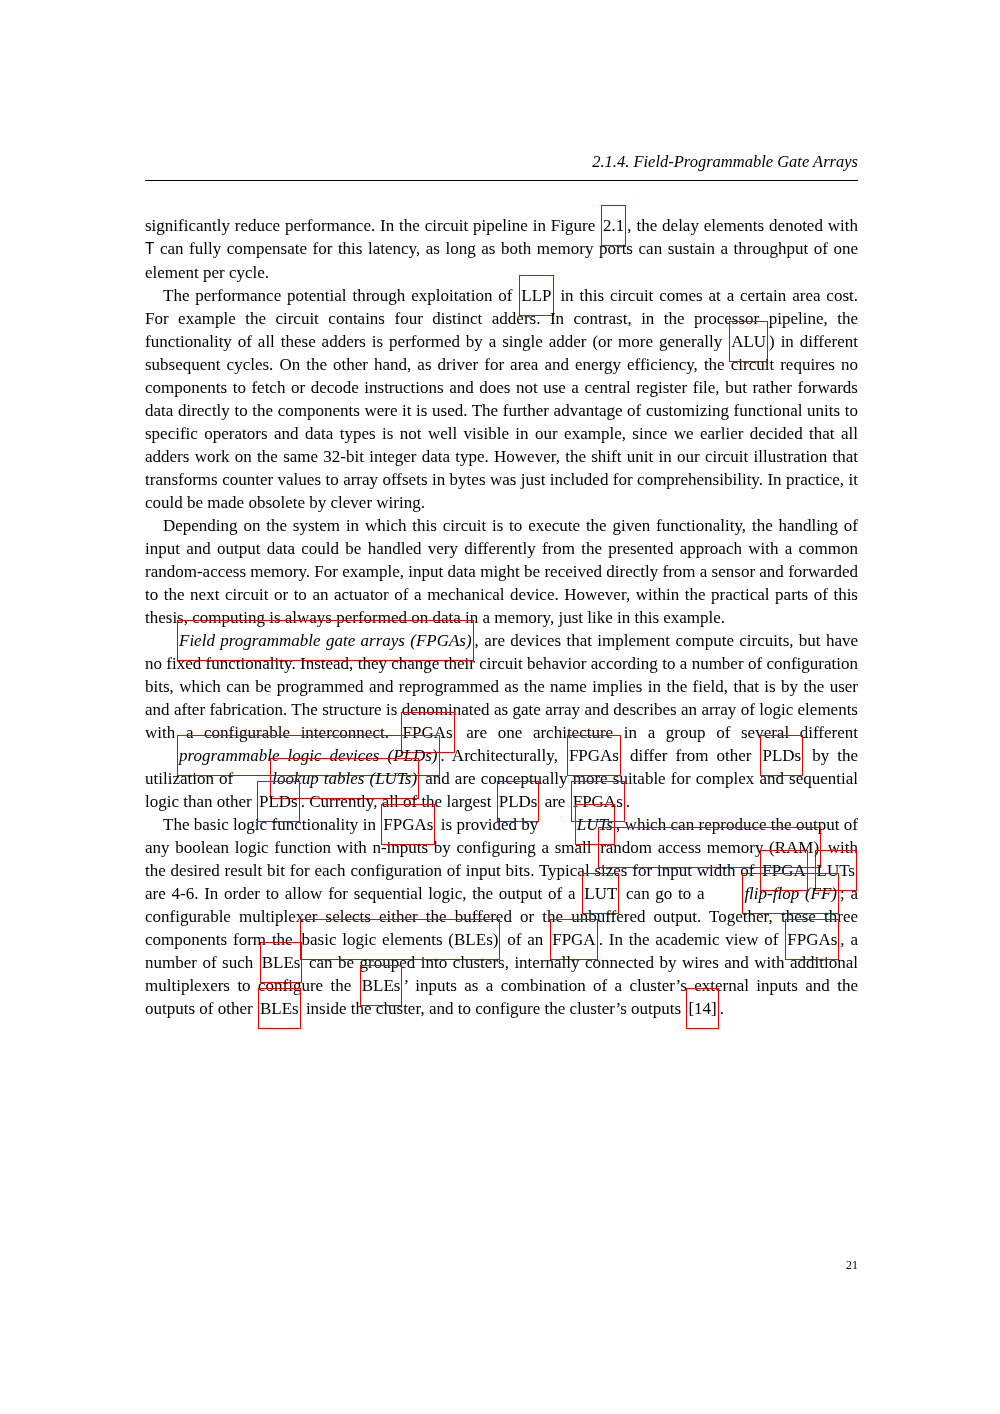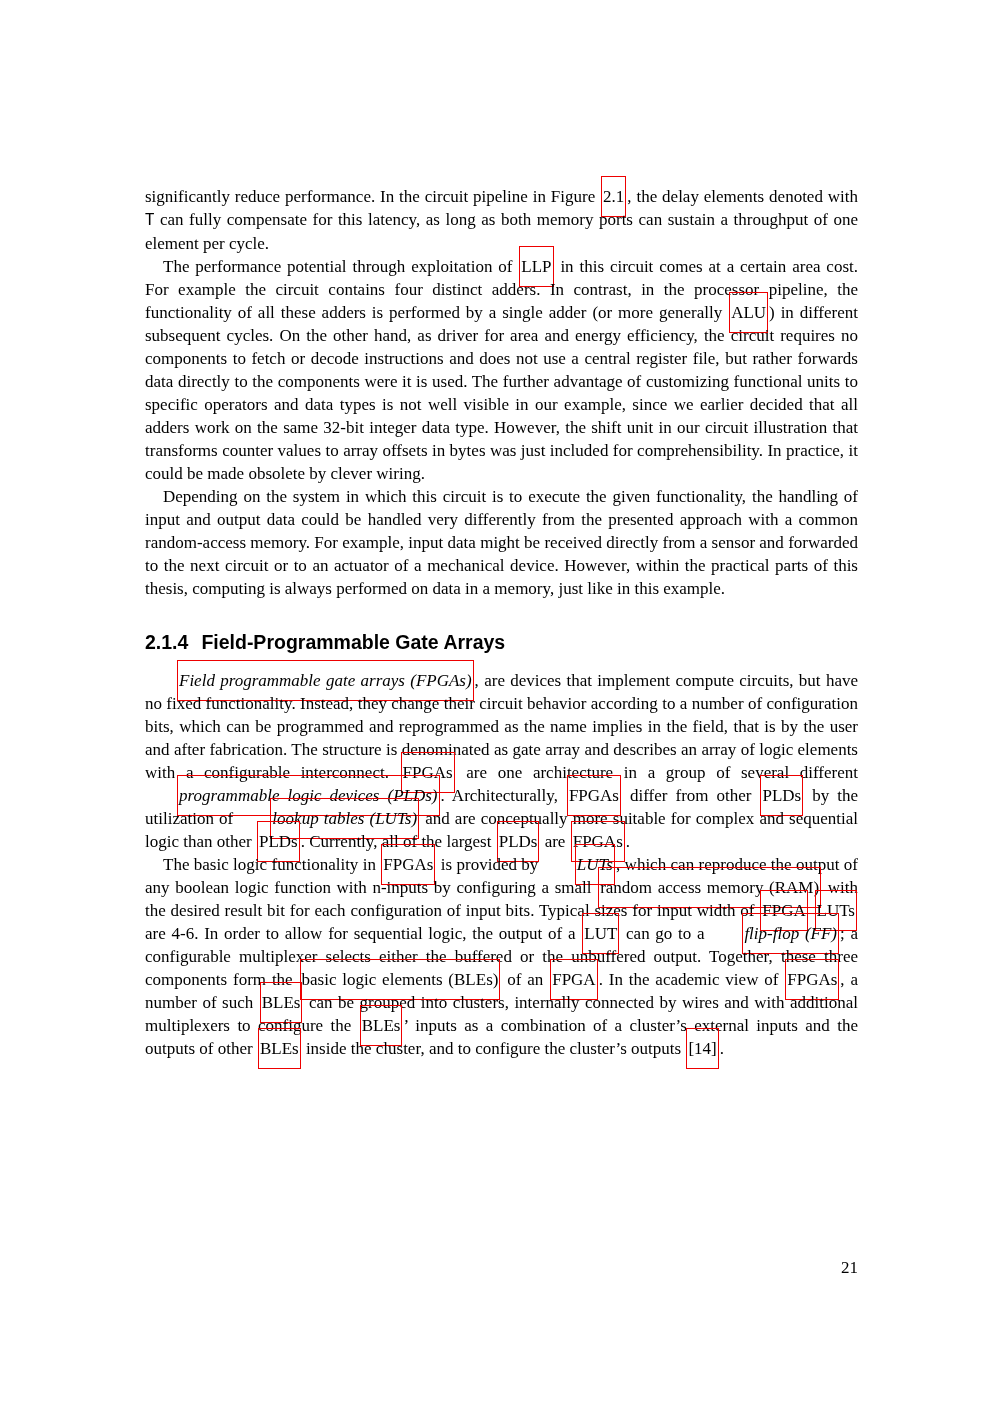--- a/index.html
+++ b/index.html
@@ -70,41 +70,41 @@
     -webkit-box-decoration-break: clone;
   }
   .seg-italic-link {
     font-style: italic;
     margin-left: 32px;
   }
   .page-number {
     position: absolute;
     top: 1258px;
     right: 142px;
-    font-size: 17px;
+    font-size: 12px;
   }
 </style>
 </head>
 <body>
 
 <div class="sheet">
   <div class="content">
 
+    <div class="running-header">
+      <span>2.1.4. Field-Programmable Gate Arrays</span>
+    </div>
 
     <div class="body-text">
 
       <p class="para noindent"><span class="seg-plain">significantly reduce performance. In the circuit pipeline in Figure </span><span class="seg-link">2.1</span><span class="seg-plain">, the delay elements denoted with </span><span class="seg-mono">T</span><span class="seg-plain"> can fully compensate for this latency, as long as both memory ports can sustain a throughput of one element per cycle.</span></p>
 
       <p class="para indent"><span class="seg-plain">The performance potential through exploitation of </span><span class="seg-link">LLP</span><span class="seg-plain"> in this circuit comes at a certain area cost. For example the circuit contains four distinct adders. In contrast, in the processor pipeline, the functionality of all these adders is performed by a single adder (or more generally </span><span class="seg-link">ALU</span><span class="seg-plain">) in different subsequent cycles. On the other hand, as driver for area and energy efficiency, the circuit requires no components to fetch or decode instructions and does not use a central register file, but rather forwards data directly to the components were it is used. The further advantage of customizing functional units to specific operators and data types is not well visible in our example, since we earlier decided that all adders work on the same 32-bit integer data type. However, the shift unit in our circuit illustration that transforms counter values to array offsets in bytes was just included for comprehensibility. In practice, it could be made obsolete by clever wiring.</span></p>
 
       <p class="para indent"><span class="seg-plain">Depending on the system in which this circuit is to execute the given functionality, the handling of input and output data could be handled very differently from the presented approach with a common random-access memory. For example, input data might be received directly from a sensor and forwarded to the next circuit or to an actuator of a mechanical device. However, within the practical parts of this thesis, computing is always performed on data in a memory, just like in this example.</span></p>
 
-      <h2 class="section-heading">
-        <span class="sec-num">2.1.4</span><span class="sec-title">Field-Programmable Gate Arrays</span>
-      </h2>
 
       <p class="para noindent"><span class="seg-italic-link">Field programmable gate arrays (FPGAs)</span><span class="seg-plain">, are devices that implement compute circuits, but have no fixed functionality. Instead, they change their circuit behavior according to a number of configuration bits, which can be programmed and reprogrammed as the name implies in the field, that is by the user and after fabrication. The structure is denominated as gate array and describes an array of logic elements with a configurable interconnect. </span><span class="seg-link">FPGAs</span><span class="seg-plain"> are one architecture in a group of several different </span><span class="seg-italic-link">programmable logic devices (PLDs)</span><span class="seg-plain">. Architecturally, </span><span class="seg-link">FPGAs</span><span class="seg-plain"> differ from other </span><span class="seg-link">PLDs</span><span class="seg-plain"> by the utilization of </span><span class="seg-italic-link">lookup tables (LUTs)</span><span class="seg-plain"> and are conceptually more suitable for complex and sequential logic than other </span><span class="seg-link">PLDs</span><span class="seg-plain">. Currently, all of the largest </span><span class="seg-link">PLDs</span><span class="seg-plain"> are </span><span class="seg-link">FPGAs</span><span class="seg-plain">.</span></p>
 
       <p class="para indent"><span class="seg-plain">The basic logic functionality in </span><span class="seg-link">FPGAs</span><span class="seg-plain"> is provided by </span><span class="seg-italic-link">LUTs</span><span class="seg-plain">, which can reproduce the output of any boolean logic function with n-inputs by configuring a small </span><span class="seg-link">random access memory (RAM)</span><span class="seg-plain"> with the desired result bit for each configuration of input bits. Typical sizes for input width of </span><span class="seg-link">FPGA</span><span class="seg-plain"> </span><span class="seg-link">LUTs</span><span class="seg-plain"> are 4-6. In order to allow for sequential logic, the output of a </span><span class="seg-link">LUT</span><span class="seg-plain"> can go to a </span><span class="seg-italic-link">flip-flop (FF)</span><span class="seg-plain">; a configurable multiplexer selects either the buffered or the unbuffered output. Together, these three components form the </span><span class="seg-link">basic logic elements (BLEs)</span><span class="seg-plain"> of an </span><span class="seg-link">FPGA</span><span class="seg-plain">. In the academic view of </span><span class="seg-link">FPGAs</span><span class="seg-plain">, a number of such </span><span class="seg-link">BLEs</span><span class="seg-plain"> can be grouped into clusters, internally connected by wires and with additional multiplexers to configure the </span><span class="seg-link">BLEs</span><span class="seg-plain">’ inputs as a combination of a cluster’s external inputs and the outputs of other </span><span class="seg-link">BLEs</span><span class="seg-plain"> inside the cluster, and to configure the cluster’s outputs </span><span class="seg-citation-link">[14]</span><span class="seg-plain">.</span></p>
 
     </div>
   </div>
 
   <div class="page-number">21</div>
 </div>

